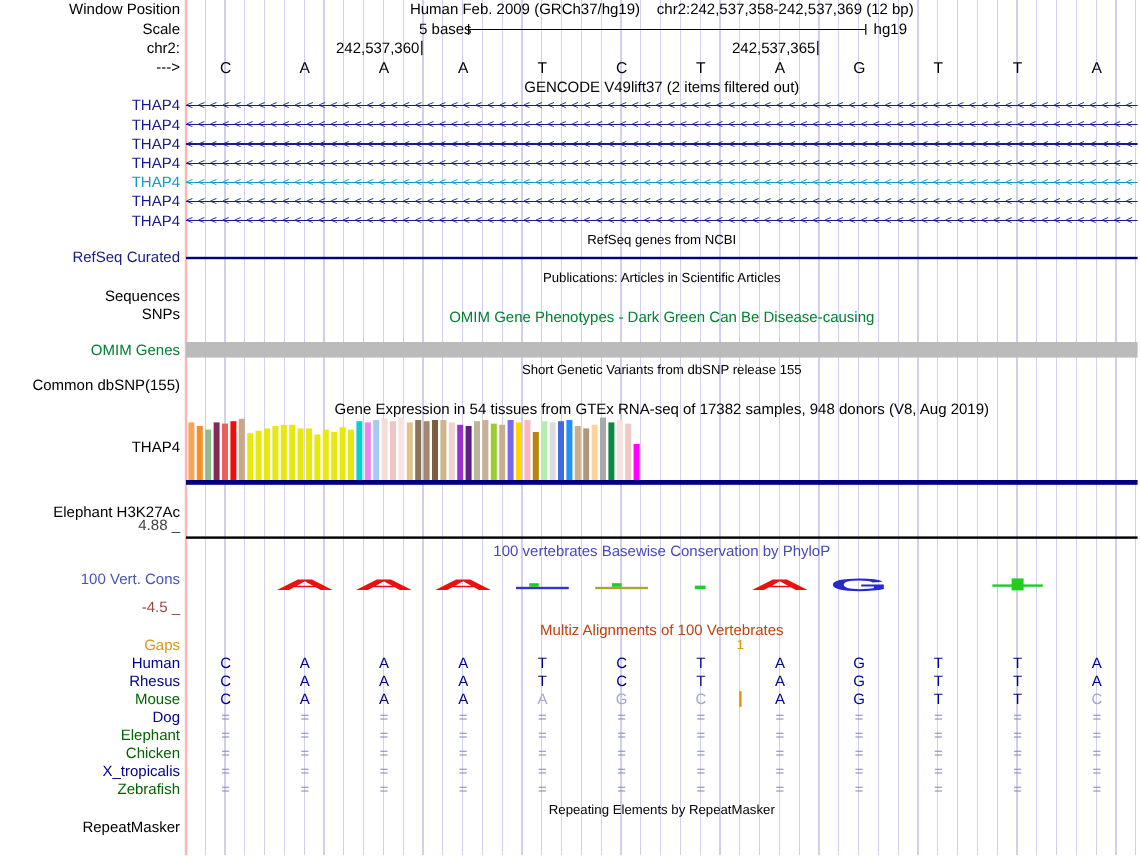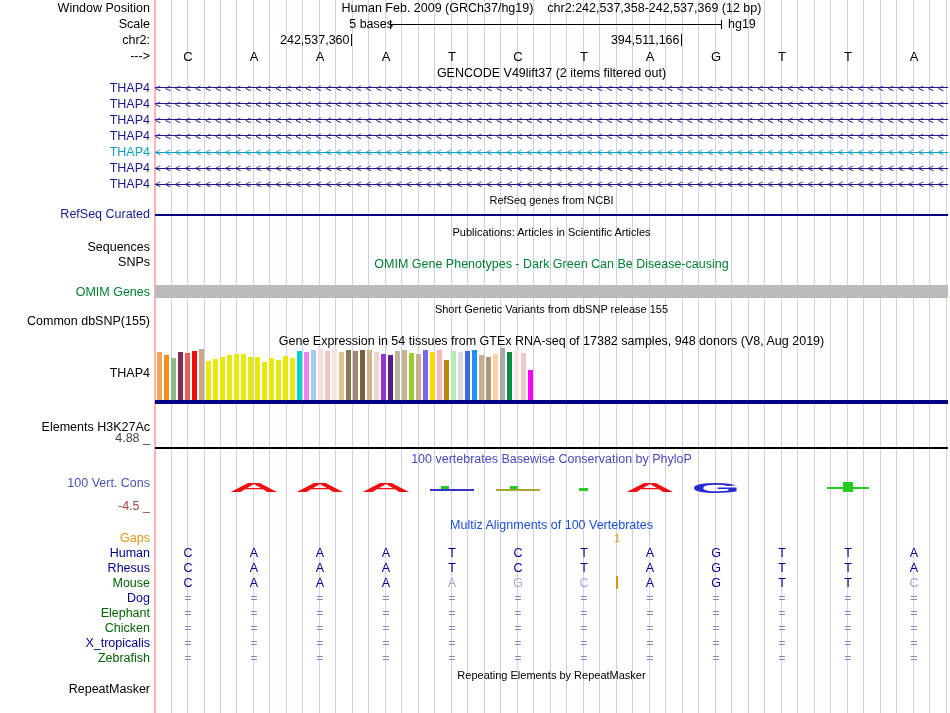--- a/index.html
+++ b/index.html
@@ -26,21 +26,21 @@
 
   <div class="lbl" style="top:18px">Scale</div>
   <div style="position:absolute;left:162px;width:231px;top:18px;text-align:right;font-size:12.5px;line-height:13px;">5 bases</div>
   <div style="position:absolute;left:390px;top:20px;width:330px;height:9px;
               border-left:1px solid #000;border-right:1px solid #000;
               background:linear-gradient(transparent 4px,#000 4px,#000 5px,transparent 5px);"></div>
   <div style="position:absolute;left:728px;top:18px;font-size:12.5px;line-height:13px;">hg19</div>
 
   <div class="lbl" style="top:34px">chr2:</div>
   <div style="position:absolute;left:155px;width:197px;top:34px;text-align:right;font-size:12.5px;line-height:13px;white-space:nowrap;"><span>242,537,360</span><span class="tick"></span></div>
-  <div style="position:absolute;left:155px;width:527px;top:34px;text-align:right;font-size:12.5px;line-height:13px;white-space:nowrap;"><span>394,511,166</span><span class="tick"></span></div>
+  <div style="position:absolute;left:155px;width:527px;top:34px;text-align:right;font-size:12.5px;line-height:13px;white-space:nowrap;"><span>242,537,365</span><span class="tick"></span></div>
 
   <div class="lbl" style="top:50px">---&gt;</div>
 
   <div class="ctitle" style="top:67px">GENCODE V49lift37 (2 items filtered out)</div>
 
   <div class="ctitle small" style="top:194px">RefSeq genes from NCBI</div>
   <div class="lbl" style="top:208px;color:#151B8D">RefSeq Curated</div>
   <div class="hline" style="top:214px;height:1.5px;background:#000080;"></div>
 
   <div class="ctitle small" style="top:226px">Publications: Articles in Scientific Articles</div>
@@ -51,29 +51,29 @@
   <div class="hline" style="top:285px;height:13px;background:#BBBBBB;"></div>
   <div class="lbl" style="top:286px;color:#008033">OMIM Genes</div>
 
   <div class="ctitle small" style="top:303px">Short Genetic Variants from dbSNP release 155</div>
   <div class="lbl" style="top:315px">Common dbSNP(155)</div>
 
   <div class="ctitle" style="top:335px">Gene Expression in 54 tissues from GTEx RNA-seq of 17382 samples, 948 donors (V8, Aug 2019)</div>
   <div class="lbl" style="top:367px">THAP4</div>
   <div class="hline" style="top:400px;height:4px;background:#000080;"></div>
 
-  <div class="lbl" style="top:421px">Elements H3K27Ac</div>
+  <div class="lbl" style="top:421px">Elephant H3K27Ac</div>
   <div class="hline" style="top:447px;height:1.5px;background:#000;"></div>
 
   <div class="lbl" style="top:432px;color:#404040">4.88 _</div>
   <div class="ctitle" style="top:453px;color:#4848BE">100 vertebrates Basewise Conservation by PhyloP</div>
   <div class="lbl" style="top:477px;color:#4853B4">100 Vert. Cons</div>
   <div class="lbl" style="top:500px;color:#9E4545">-4.5 _</div>
 
-  <div class="ctitle" style="top:519px;color:#1d4ed8">Multiz Alignments of 100 Vertebrates</div>
+  <div class="ctitle" style="top:519px;color:#c2410c">Multiz Alignments of 100 Vertebrates</div>
   <div class="lbl" style="top:532px;color:#DE9414">Gaps</div>
   <div style="position:absolute;left:609px;top:532px;width:16px;text-align:center;color:#DE9414;font-size:11px;line-height:13px;">1</div>
   <div style="position:absolute;left:616px;top:576px;width:2px;height:13px;background:#DE9414;"></div>
 
   <div class="ctitle small" style="top:669px">Repeating Elements by RepeatMasker</div>
   <div class="lbl" style="top:683px">RepeatMasker</div>
 
 <div style="position: absolute; left: 155px; top: 50px; width: 66px; text-align: center; font: 13px / 13px &quot;Liberation Sans&quot;, sans-serif;">C</div>
     <div style="position: absolute; left: 221px; top: 50px; width: 66px; text-align: center; font: 13px / 13px &quot;Liberation Sans&quot;, sans-serif;">A</div>
     <div style="position: absolute; left: 287px; top: 50px; width: 66px; text-align: center; font: 13px / 13px &quot;Liberation Sans&quot;, sans-serif;">A</div>

